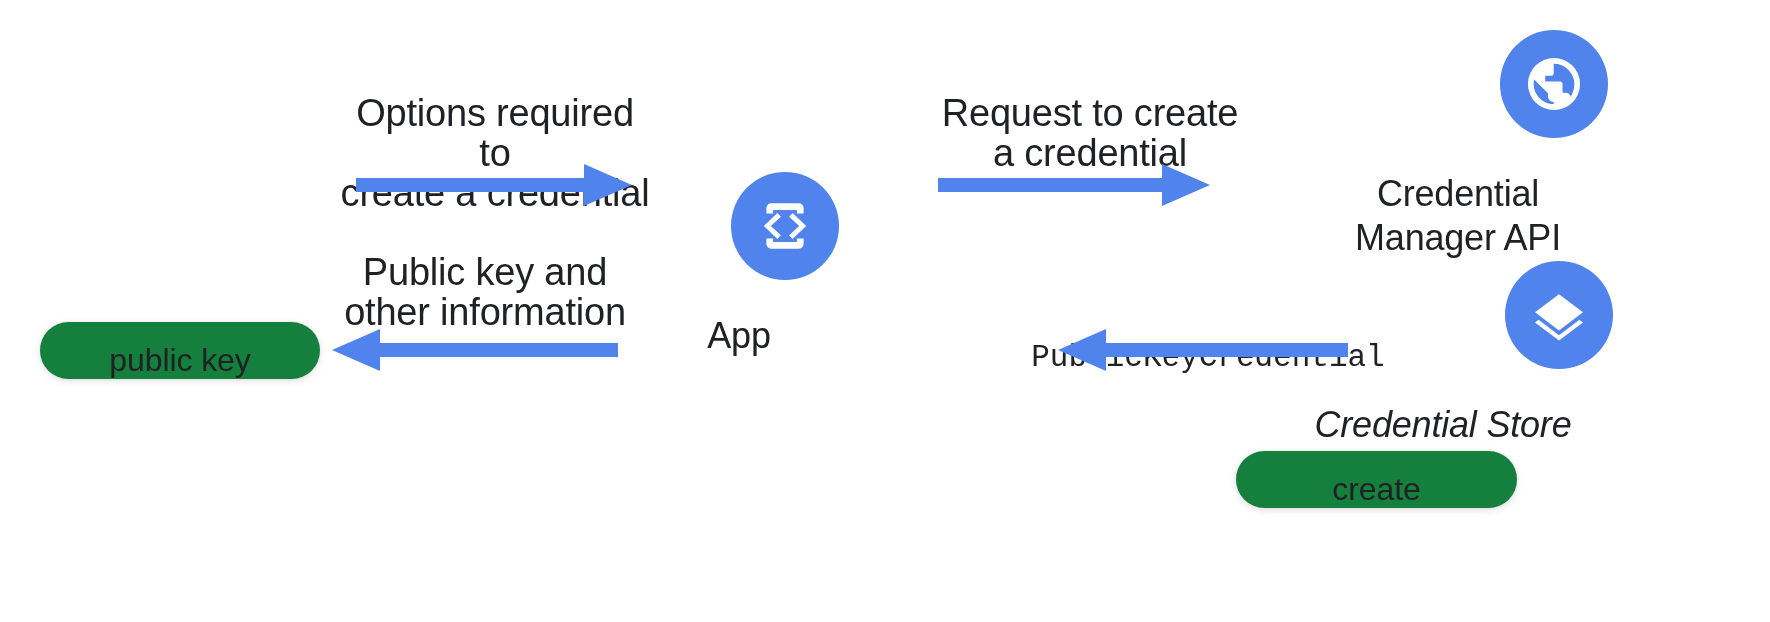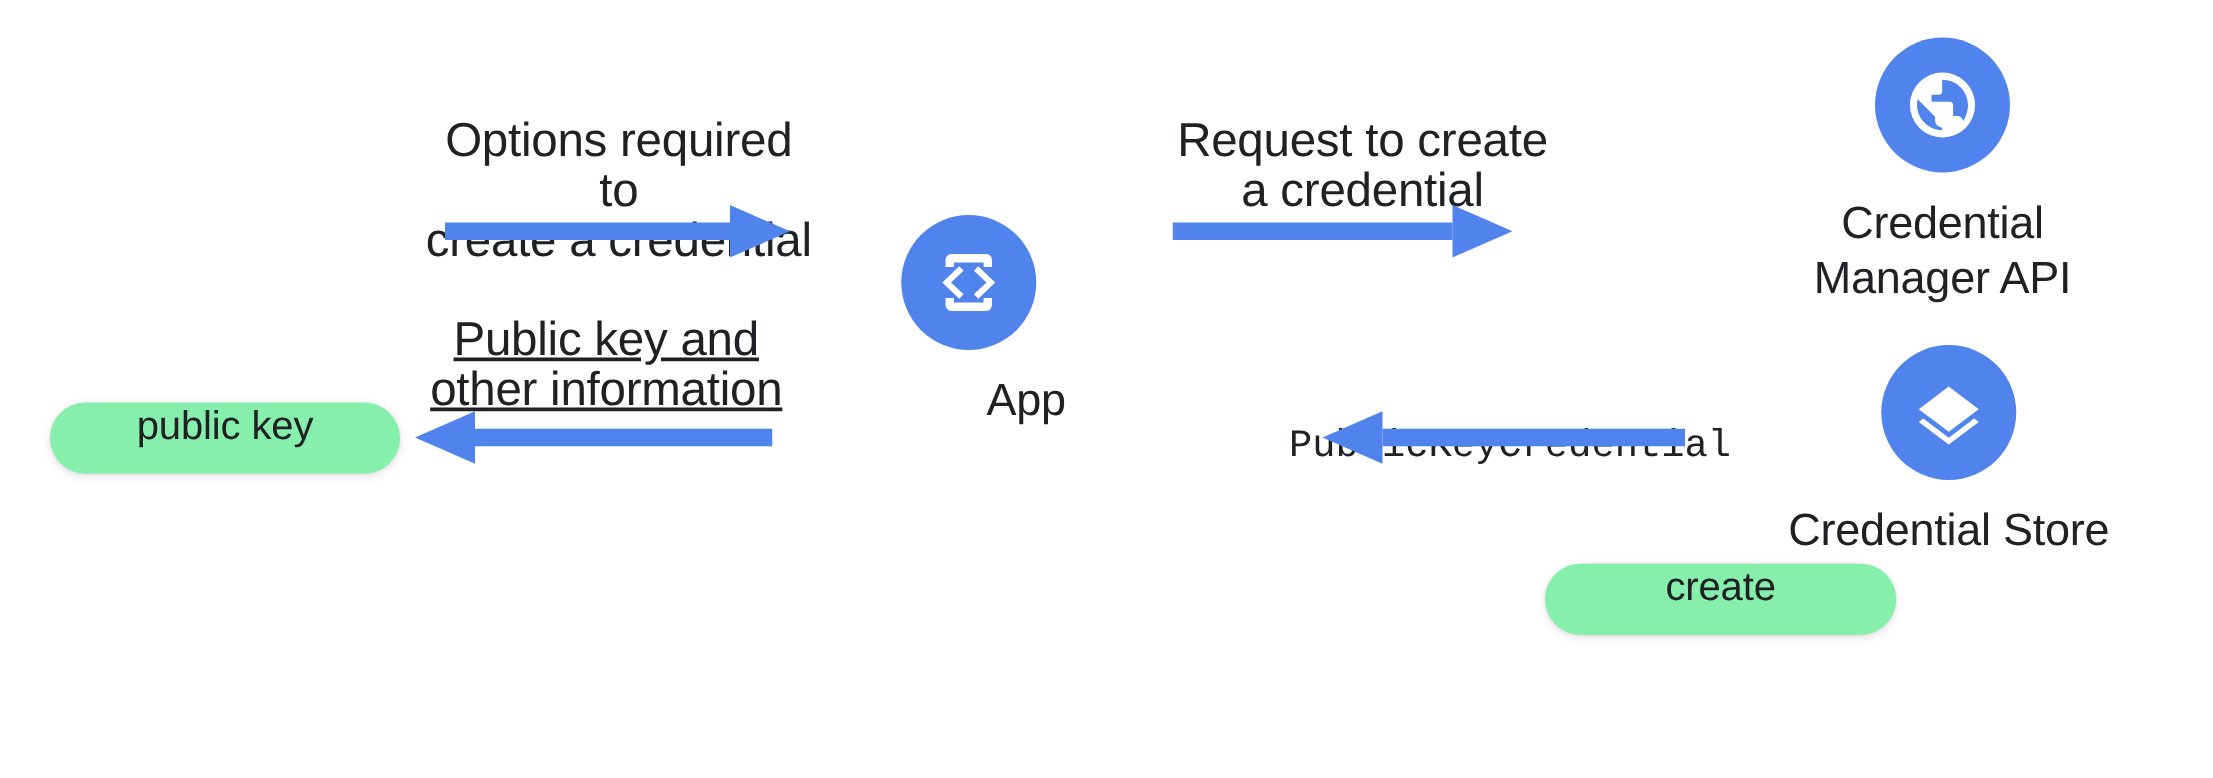--- a/index.html
+++ b/index.html
@@ -17,21 +17,22 @@
     height: 622px;
     background: #ffffff;
     overflow: hidden;
   }
 
   
   .node {
     position: absolute;
     display: flex;
     flex-direction: column;
-    align-items: flex-start;
+    align-items: flex-end;
+    gap: 16px;
   }
   .circle-icon {
     border-radius: 50%;
     background: #5183EC;
     display: flex;
     align-items: center;
     justify-content: center;
     flex: none;
   }
   .node-label {
@@ -39,23 +40,23 @@
     font-size: 36px;
     line-height: 44px;
     text-align: center;
     font-weight: 400;
     white-space: pre-line;
     letter-spacing: -0.2px;
   }
   .chip {
     position: absolute;
     display: flex;
-    align-items: flex-start;
+    align-items: flex-end;
     justify-content: center;
-    background: #86efac;
+    background: #15803d;
     border-radius: 999px;
     box-shadow: 0 2px 7px rgba(60,64,67,0.16), 0 0 2px rgba(60,64,67,0.10);
     color: #202124;
     font-size: 32px;
     letter-spacing: -0.1px;
   }
 
   
   .arrow {
     position: absolute;
@@ -89,21 +90,21 @@
 
   <div class="arrow-label" style="left:340px; top:93px; width:310px;">Options required to
 create a credential</div>
   <div class="arrow" style="left:356px; top:162px;">
     <svg width="276" height="46" viewBox="0 0 276 46">
       <rect x="0" y="16" width="228" height="14" fill="#5183EC"></rect>
       <polygon points="228,2 276,23 228,44" fill="#5183EC"></polygon>
     </svg>
   </div>
 
-  <div class="arrow-label" style="left:330px; top:252px; width:310px;text-decoration:underline;">Public key and
+  <div class="arrow-label" style="left:330px; top:252px; width:310px;">Public key and
 other information</div>
   <div class="arrow" style="left:332px; top:327px;">
     <svg width="286" height="46" viewBox="0 0 286 46">
       <rect x="48" y="16" width="238" height="14" fill="#5183EC"></rect>
       <polygon points="48,2 0,23 48,44" fill="#5183EC"></polygon>
     </svg>
   </div>
 
   <div class="node" style="left:721px; top:172px; width:118px;">
     <div class="circle-icon" style="width:108px; height:108px;">
@@ -137,21 +138,21 @@
   <div class="node" style="left:1500px; top:30px; width:108px;">
     <div class="circle-icon" style="width:108px; height:108px;">
       <svg width="68" height="68" viewBox="0 0 24 24" aria-hidden="true">
         <path d="M12 2.8A9.2 9.2 0 1 0 12 21.2 9.2 9.2 0 0 0 12 2.8zm-1 16.28A7.22 7.22 0 0 1 4.8 12c0-.56.07-1.1.19-1.62L9.9 15.3v1.02c0 1.1.9 2 2 2v.76zm6.9-2.54a1.98 1.98 0 0 0-1.9-1.44h-1v-3a1 1 0 0 0-1-1H8.9v-2h2a1 1 0 0 0 1-1V4.88A7.22 7.22 0 0 1 19.2 12c0 1.69-.58 3.24-1.3 4.54z" fill="#ffffff"></path>
       </svg>
     </div>
     <div class="node-label" style="margin-top:18px; width:300px; margin-left:-96px;">Credential
 Manager API</div>
   </div>
 
-  <div class="node" style="left:1505px; top:276px; width:108px;">
+  <div class="node" style="left:1505px; top:261px; width:108px;font-style:italic;">
     <div class="circle-icon" style="width:108px; height:108px;">
       <svg width="64" height="64" viewBox="0 0 24 24" aria-hidden="true">
         <path d="M12 4.2 21 11l-9 6.8L3 11z" fill="#ffffff"></path>
         <path d="M12 19.6 4.35 13.8 3 14.85 12 21.6l9-6.75-1.36-1.05z" fill="#ffffff"></path>
       </svg>
     </div>
     <div class="node-label" style="margin-top:18px; width:340px; margin-left:-116px;">Credential Store</div>
   </div>
 
   <div class="chip" style="left:1236px; top:451px; width:281px; height:57px;">

